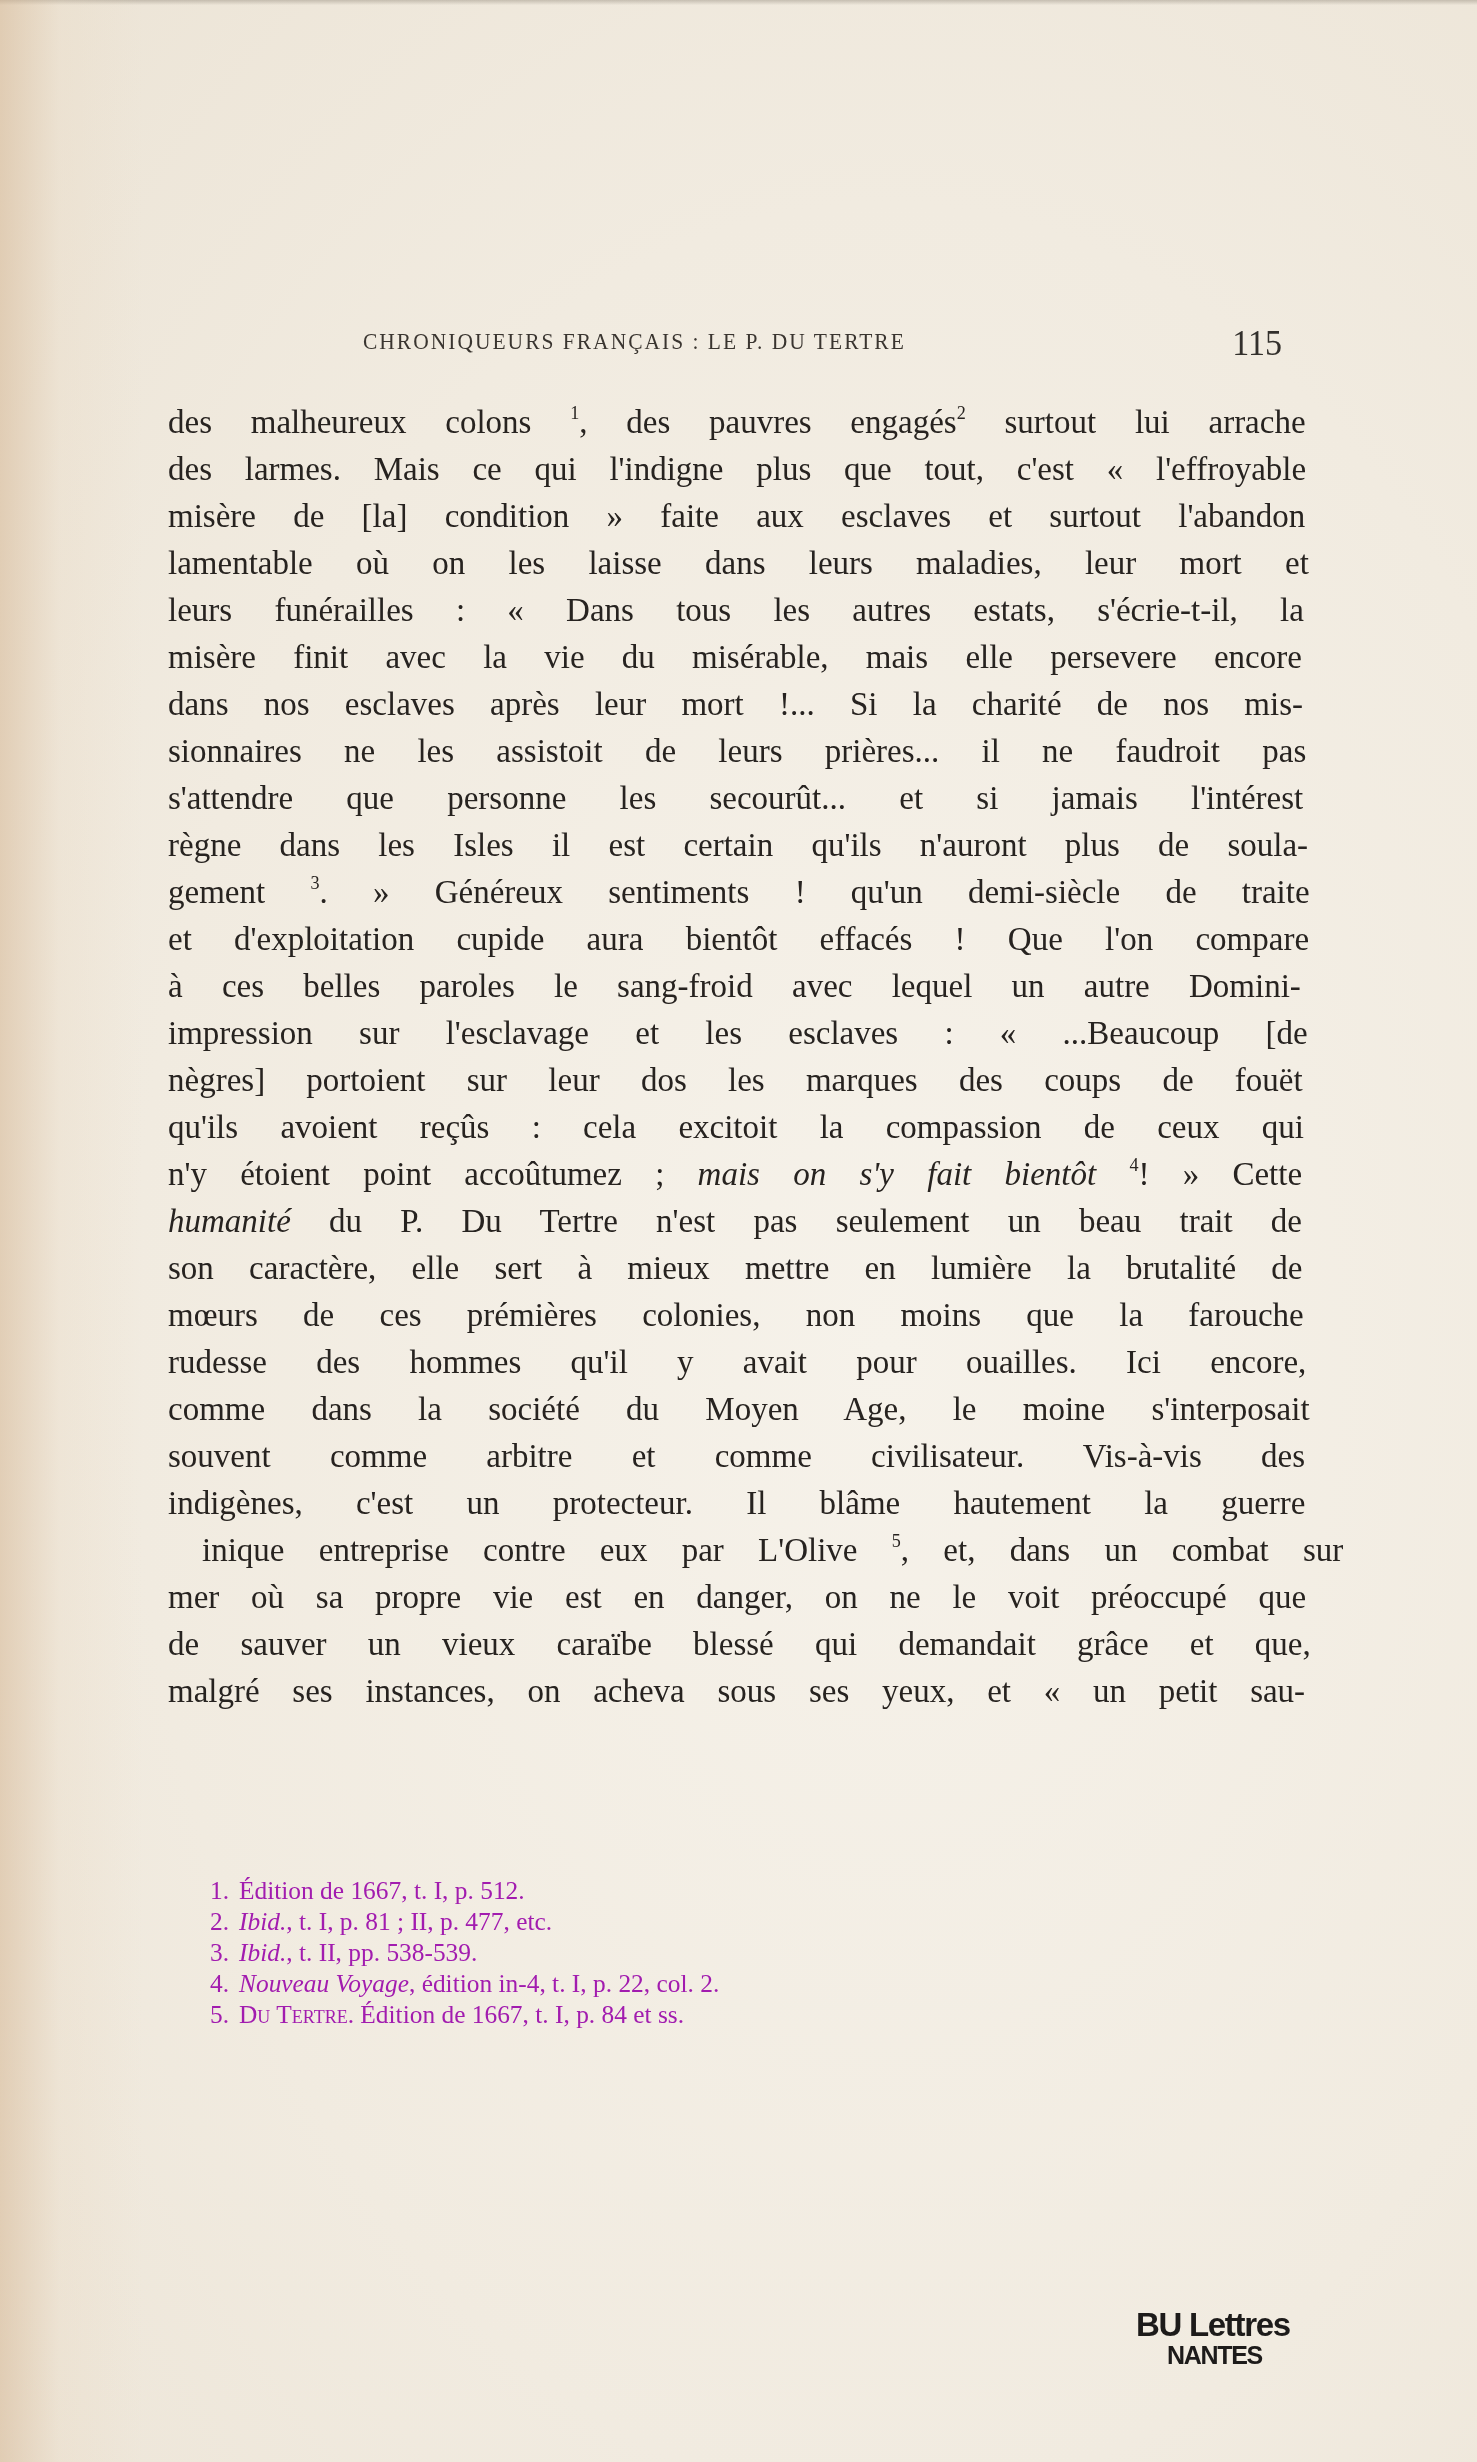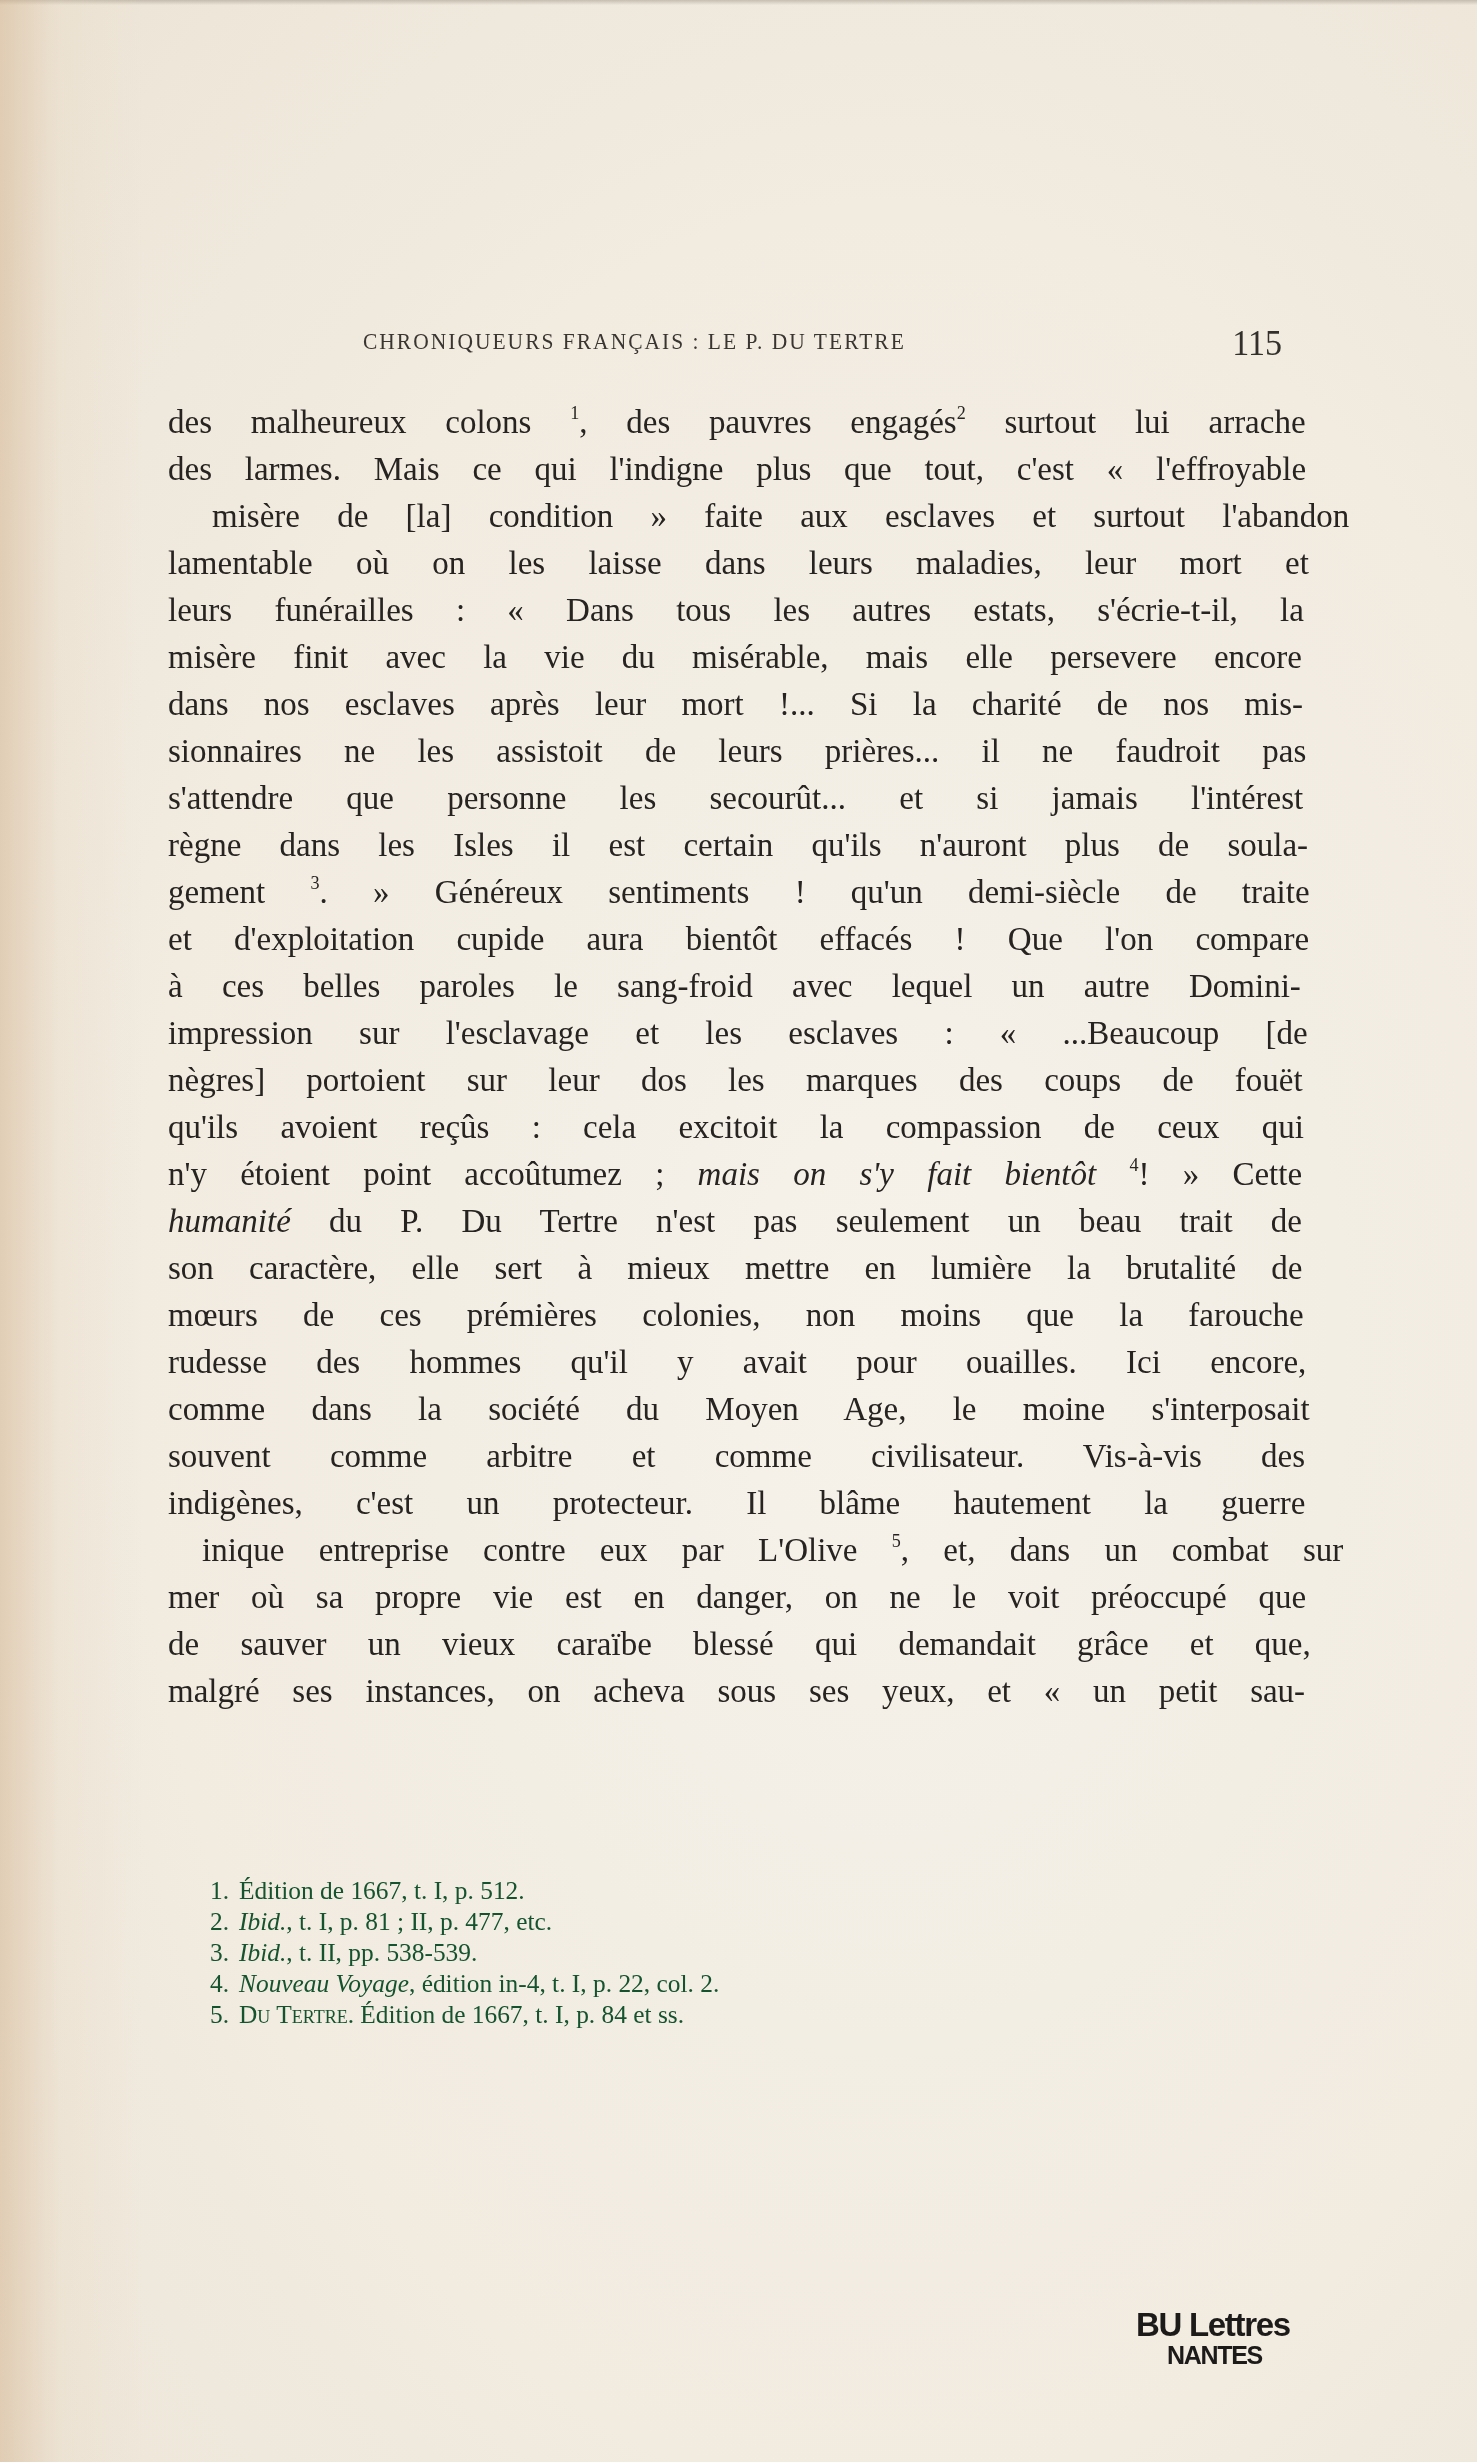--- a/index.html
+++ b/index.html
@@ -81,21 +81,21 @@
       left: 210px;
       top: 1875px;
       width: 847px;
     }
     .fn {
       display: block;
       font-size: 25.4px;
       line-height: 31px;
       height: 31px;
       white-space: nowrap;
-      color: #14532d;
+      color: #a21caf;
       font-family: Liberation Serif, serif;
     }
     .fn .num {
       display: inline-block;
       width: 29px;
     }
     .stamp {
       position: absolute;
       left: 1136px;
       top: 2307px;
@@ -125,21 +125,21 @@
 
 <div class="page">
   <div class="header">
     <span class="running-title">CHRONIQUEURS FRANÇAIS : LE P. DU TERTRE</span>
     <span class="page-number">115</span>
   </div>
 
   <div class="body-text" id="body-text">
       <div class="line" style="text-align: left; text-align-last: left; display: block; width: auto; word-spacing: 30.5px;"><span class="seg">des malheureux colons </span><sup>1</sup><span class="seg">, des pauvres engagés</span><sup>2</sup><span class="seg"> surtout lui arrache</span></div>
       <div class="line" style="text-align: left; text-align-last: left; display: block; width: auto; word-spacing: 24.5px;"><span class="seg">des larmes. Mais ce qui l'indigne plus que tout, c'est « l'effroyable</span></div>
-      <div class="line" style="text-align: right; text-align-last: left; display: block; width: auto; word-spacing: 29px; margin-left: 44px;"><span class="seg">misère de [la] condition » faite aux esclaves et surtout l'abandon</span></div>
+      <div class="line" style="text-align: right; text-align-last: left; display: block; width: auto; word-spacing: 29px;"><span class="seg">misère de [la] condition » faite aux esclaves et surtout l'abandon</span></div>
       <div class="line" style="text-align: left; text-align-last: left; display: block; width: auto; word-spacing: 35px;"><span class="seg">lamentable où on les laisse dans leurs maladies, leur mort et</span></div>
       <div class="line" style="text-align: left; text-align-last: left; display: block; width: auto; word-spacing: 34px;"><span class="seg">leurs funérailles : « Dans tous les autres estats, s'écrie-t-il, la</span></div>
       <div class="line" style="text-align: left; text-align-last: left; display: block; width: auto; word-spacing: 29px;"><span class="seg">misère finit avec la vie du misérable, mais elle persevere encore</span></div>
       <div class="line" style="text-align: left; text-align-last: left; display: block; width: auto; word-spacing: 27px;"><span class="seg">dans nos esclaves après leur mort !... Si la charité de nos mis-</span></div>
       <div class="line" style="text-align: left; text-align-last: left; display: block; width: auto; word-spacing: 34px;"><span class="seg">sionnaires ne les assistoit de leurs prières... il ne faudroit pas</span></div>
       <div class="line" style="text-align: left; text-align-last: left; display: block; width: auto; word-spacing: 45px;"><span class="seg">s'attendre que personne les secourût... et si jamais l'intérest</span></div>
       <div class="line" style="text-align: left; text-align-last: left; display: block; width: auto; word-spacing: 30px;"><span class="seg">règne dans les Isles il est certain qu'ils n'auront plus de soula-</span></div>
       <div class="line" style="text-align: left; text-align-last: left; display: block; width: auto; word-spacing: 37px;"><span class="seg">gement </span><sup>3</sup><span class="seg">. » Généreux sentiments ! qu'un demi-siècle de traite</span></div>
       <div class="line" style="text-align: left; text-align-last: left; display: block; width: auto; word-spacing: 34px;"><span class="seg">et d'exploitation cupide aura bientôt effacés ! Que l'on compare</span></div>
       <div class="line" style="text-align: left; text-align-last: left; display: block; width: auto; word-spacing: 31px;"><span class="seg">à ces belles paroles le sang-froid avec lequel un autre Domini-</span></div>

